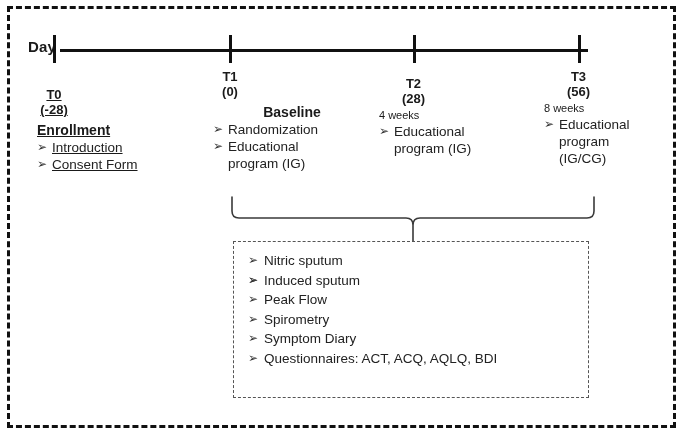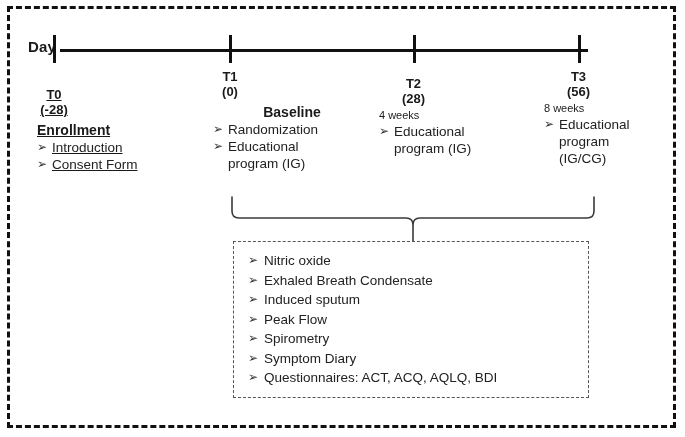--- a/index.html
+++ b/index.html
@@ -139,22 +139,22 @@
     <div class="cont" style="margin-left:14px;">(IG/CG)</div>
   </div>
 
   <svg id="brace" width="370" height="48" viewBox="0 0 370 48">
     <path d="M4,2 L4,16 Q4,23 11,23 L178,23 Q185,23 185,30 L185,46
              M185,30 Q185,23 192,23 L359,23 Q366,23 366,16 L366,2" fill="none" stroke="#3a3a3a" stroke-width="1.6" stroke-linecap="round" stroke-linejoin="round"></path>
   </svg>
 
   <div id="assess-box">
     <ul>
-      <li><span class="arw">➢</span><span>Nitric oxide</span></li>
-      <li><span class="arw">➢</span><span>Exhaled  Breath  Condensate</span></li>
+      <li><span class="arw">➢</span><span>Nitric sputum</span></li>
+      <li><span class="arw">➢</span></li>
       <li><span class="arw">➢</span><span>Induced  sputum</span></li>
       <li><span class="arw">➢</span><span>Peak Flow</span></li>
       <li><span class="arw">➢</span><span>Spirometry</span></li>
       <li><span class="arw">➢</span><span>Symptom  Diary</span></li>
       <li><span class="arw">➢</span><span>Questionnaires:  ACT, ACQ,  AQLQ,  BDI</span></li>
     </ul>
   </div>
 
 </div>
 

